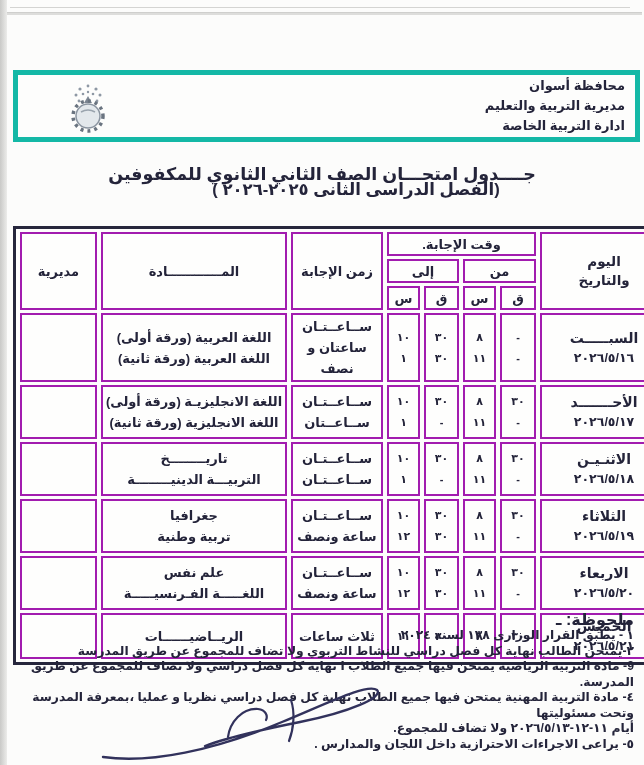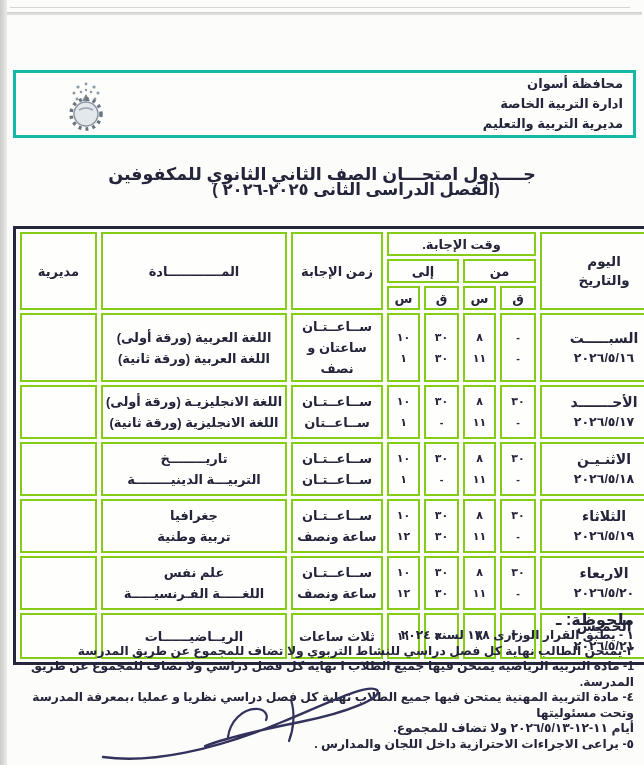--- a/index.html
+++ b/index.html
@@ -9,36 +9,36 @@
     font-family:"Liberation Sans","DejaVu Sans",sans-serif;
     color:#24243a;
   }
   
   .scan-topline1{position:absolute;top:7px;left:10px;width:620px;height:1px;background:#d4d4d2;}
   .scan-topline2{position:absolute;top:12px;left:2px;width:640px;height:2px;background:#dddddb;border-top:1px solid #cfcfcd;}
   .scan-leftedge{position:absolute;top:0;left:0;width:7px;height:765px;background:linear-gradient(90deg,#c9c9c7,#ececea);}
   
   .org-box{
     position:absolute;top:70px;left:13px;width:617px;height:62px;
-    border:3px solid #14b8a6;background:#fdfdfc;
+    border:5px solid #14b8a6;background:#fdfdfc;
   }
   .org-lines{position:absolute;top:1px;right:10px;text-align:right;font-weight:bold;font-size:13px;line-height:20px;}
   .logo-wrap{position:absolute;top:8px;left:48px;width:46px;height:54px;}
   
   .title1{position:absolute;top:164px;left:0;width:644px;text-align:center;font-weight:bold;font-size:17.5px;}
   .title2{position:absolute;top:180px;left:0;width:644px;text-align:center;font-weight:bold;font-size:16.5px;padding-left:34px;}
   
   table.sched{
     position:absolute;top:226px;left:13px;width:620px;
     border-collapse:separate;border-spacing:4px 3px;
     border:3px solid #26263c;background:#fdfdfc;
     table-layout:fixed;
   }
   table.sched td{
-    border:2px solid #84cc16;background:#fefefd;
+    border:2px solid #a21caf;background:#fefefd;
     text-align:center;vertical-align:middle;
     font-weight:bold;padding:1px 2px;overflow:hidden;
   }
   td.hcell{font-size:13px;}
   td.h-time{height:18px;font-size:13px;}
   td.h-fromto{height:18px;font-size:13px;}
   td.h-qs{height:18px;font-size:13px;}
   .c-day .dayname{font-size:14px;line-height:21px;}
   .c-day .daydate{font-size:12.5px;line-height:19px;}
   td.c-t div{font-size:11px;line-height:21px;min-height:21px;}
@@ -59,22 +59,22 @@
 
 <div class="page">
 
   <div class="scan-topline1"></div>
   <div class="scan-topline2"></div>
   <div class="scan-leftedge"></div>
 
   <div class="org-box" dir="rtl">
     <div class="org-lines">
       <div>محافظة أسوان</div>
+      <div>مديرية التربية والتعليم</div>
       <div>ادارة التربية الخاصة</div>
-      <div>مديرية التربية والتعليم</div>
     </div>
     <div class="logo-wrap">
       <svg width="46" height="54" viewBox="0 0 46 54">
         <g fill="#8e98a4">
           <circle cx="14" cy="6" r="1.6"></circle>
             <circle cx="22" cy="3" r="1.4"></circle>
             <circle cx="30" cy="6" r="1.6"></circle>
           <circle cx="10" cy="12" r="1.5"></circle>
             <circle cx="34" cy="12" r="1.5"></circle>
           <circle cx="17" cy="11" r="1.3"></circle>
@@ -312,21 +312,21 @@
           </td>
       <td class="c-note"></td>
     </tr>
   </tbody>
     </table>
 
   <div class="notes">
     <div class="notes-head">ملحوظة: ـ</div>
     <div class="note-line">١ - يطبق القرار الوزارى ١٣٨ لسنة ٢٠٢٤</div>
     <div class="note-line">٢-يمتحن الطالب نهاية كل فصل دراسي للنشاط التربوي ولا تضاف للمجموع عن طريق المدرسة</div>
-    <div class="note-line">1- مادة التربية  الرياضية يمتحن فيها جميع الطلاب ا نهاية كل فصل دراسي ولا تضاف للمجموع عن طريق المدرسة.</div>
+    <div class="note-line">9- مادة التربية  الرياضية يمتحن فيها جميع الطلاب ا نهاية كل فصل دراسي ولا تضاف للمجموع عن طريق المدرسة.</div>
     <div class="note-line">٤- مادة التربية المهنية يمتحن فيها جميع الطلاب نهاية كل فصل دراسي نظريا و عمليا ،بمعرفة المدرسة وتحت مسئوليتها</div>
     <div class="note-line">أيام ١١-١٢-٢٠٢٦/٥/١٣ ولا تضاف  للمجموع.</div>
     <div class="note-line">٥- يراعى الاجراءات الاحترازية داخل اللجان والمدارس .</div>
   </div>
 
   <svg class="signature" viewBox="0 0 644 765">
     <path d="M103,757 C150,764 215,750 282,722 C330,702 368,683 377,690 C384,697 350,712 300,722 C260,730 225,738 205,746" fill="none" stroke="#32325c" stroke-width="2.4" stroke-linecap="round"></path>
     <path d="M228,737 C230,722 242,708 258,709 C266,710 268,716 266,720" fill="none" stroke="#32325c" stroke-width="2.2" stroke-linecap="round"></path>
     <path d="M291,700 C295,712 294,728 289,741" fill="none" stroke="#32325c" stroke-width="2.2" stroke-linecap="round"></path>
   </svg>

